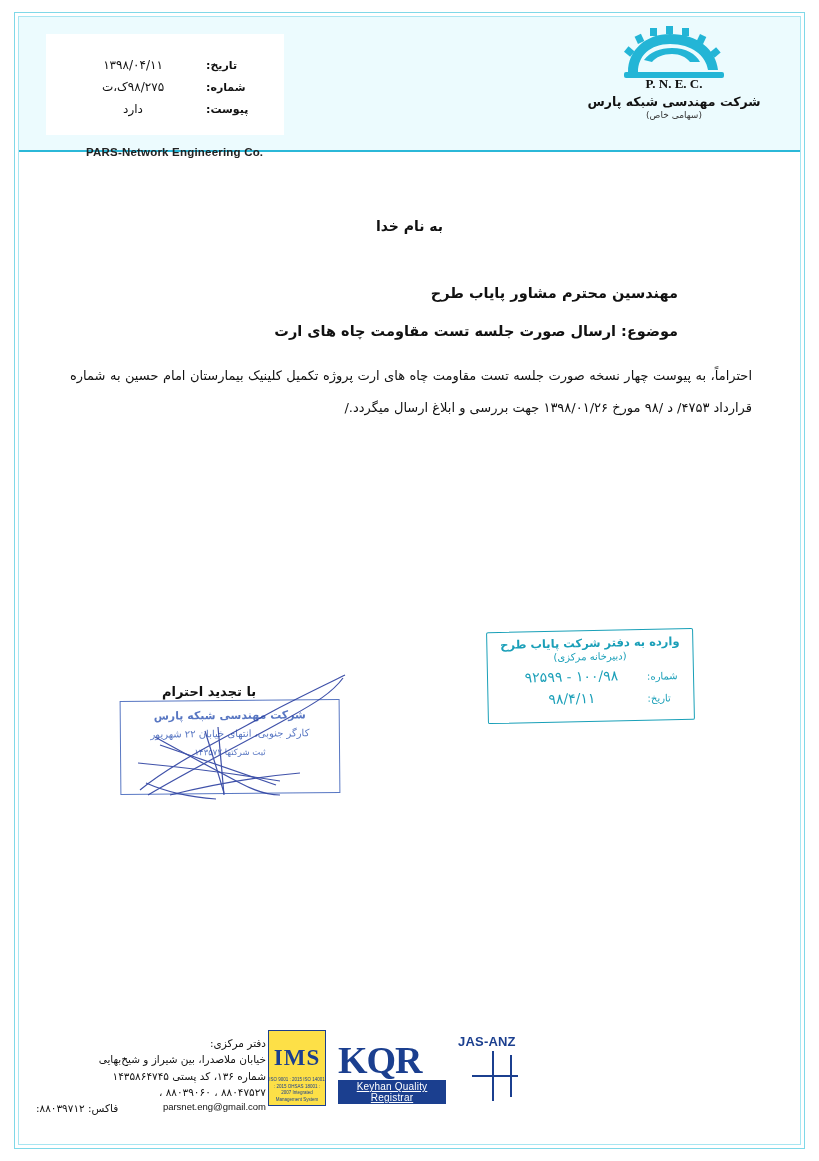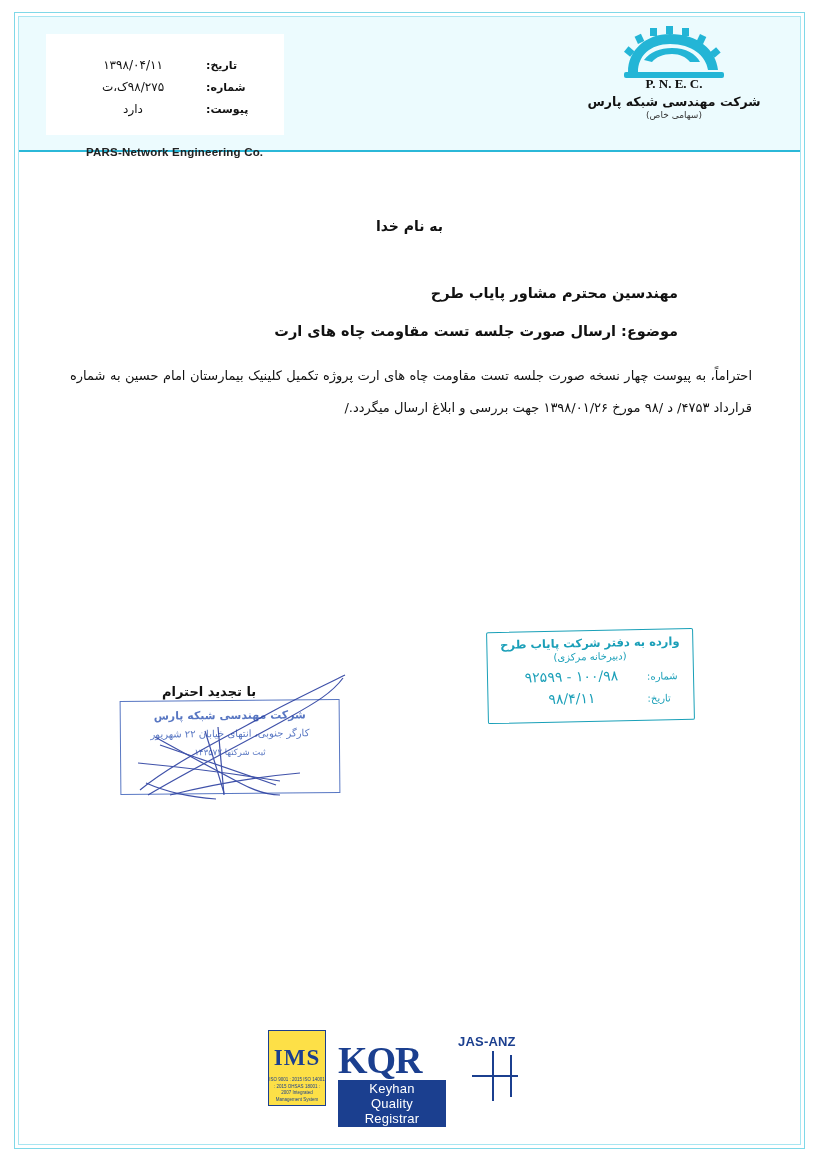--- a/index.html
+++ b/index.html
@@ -335,25 +335,26 @@
     font-family: "Liberation Serif", serif;
     font-size: 38px;
     font-weight: bold;
     letter-spacing: -1px;
     line-height: 0.95;
   }
   .cert-kqr .kqr-bar {
     background: #1b3f8f;
     color: #ffffff;
     font-family: "Liberation Sans", sans-serif;
-    font-size: 13px;
+    font-size: 10px;
     text-align: center;
     padding: 1px 16px;
     letter-spacing: 0.2px;
     margin-top: 2px;
+    text-decoration: underline;
   }
   .cert-jas {
     width: 74px;
     height: 72px;
     position: relative;
     color: #1b3f8f;
   }
   .cert-jas .jas-txt {
     font-family: "Liberation Sans", sans-serif;
     font-size: 13px;
@@ -448,20 +449,30 @@
       <path d="M38,118 C80,122 130,128 180,136"></path>
       <path d="M60,100 C95,112 135,126 176,140"></path>
       <path d="M55,92 C80,106 110,122 140,138 C155,146 168,150 180,150"></path>
       <path d="M105,86 C112,108 118,128 124,148"></path>
       <path d="M118,82 C120,106 122,128 124,150"></path>
       <path d="M70,150 C110,140 155,132 200,128"></path>
       <path d="M46,138 C64,146 88,152 116,154"></path>
     </g>
   </svg>
 
+  <div class="footer-addr">
+    <div>دفتر مرکزی:</div>
+    <div>خیابان ملاصدرا، بین شیراز و شیخ‌بهایی</div>
+    <div>شماره ۱۳۶، کد پستی ۱۴۳۵۸۶۴۷۴۵</div>
+    <div>۸۸۰۴۷۵۲۷ ، ۸۸۰۳۹۰۶۰ ،</div>
+    <div class="footer-line-row">
+      <span class="mail">parsnet.eng@gmail.com</span>
+      <span>فاکس: ۸۸۰۳۹۷۱۲:</span>
+    </div>
+  </div>
 
   <div class="cert-row">
     <div class="cert-ims">
       <div class="ims-big">IMS</div>
       <div class="ims-small">ISO 9001 : 2015
 ISO 14001 : 2015
 OHSAS 18001 : 2007
 Integrated Management System</div>
     </div>
     <div class="cert-kqr">

